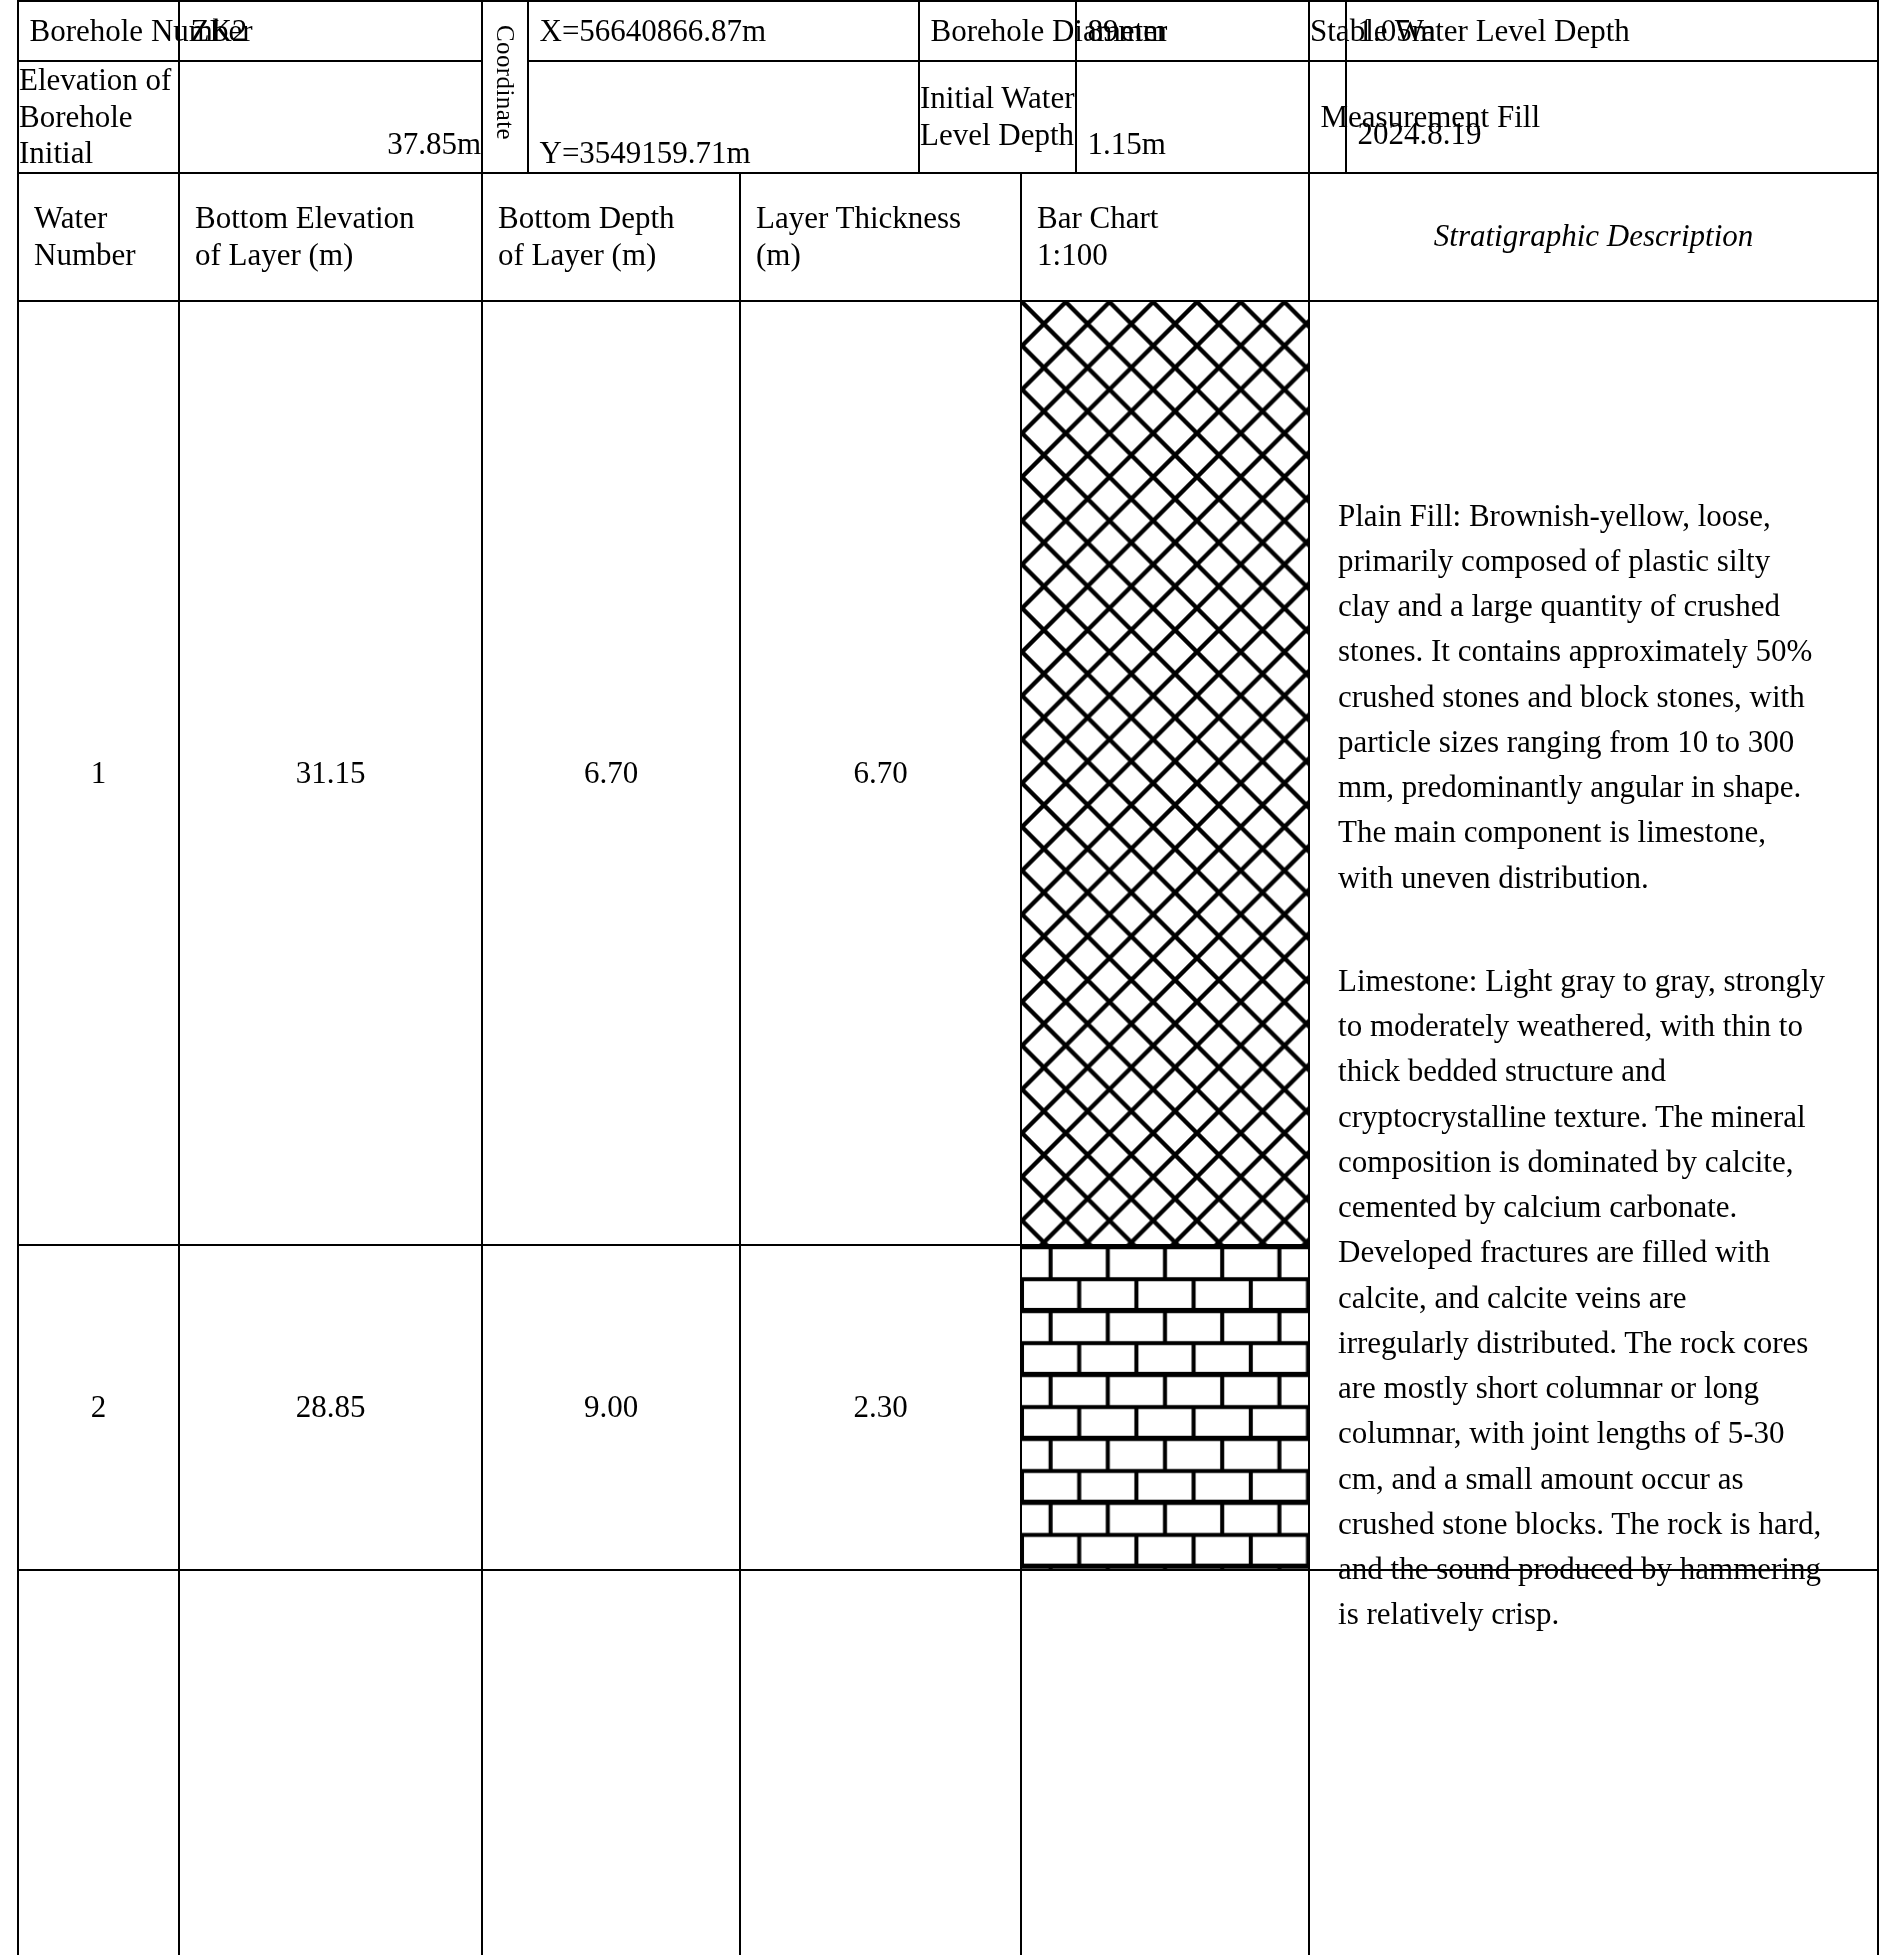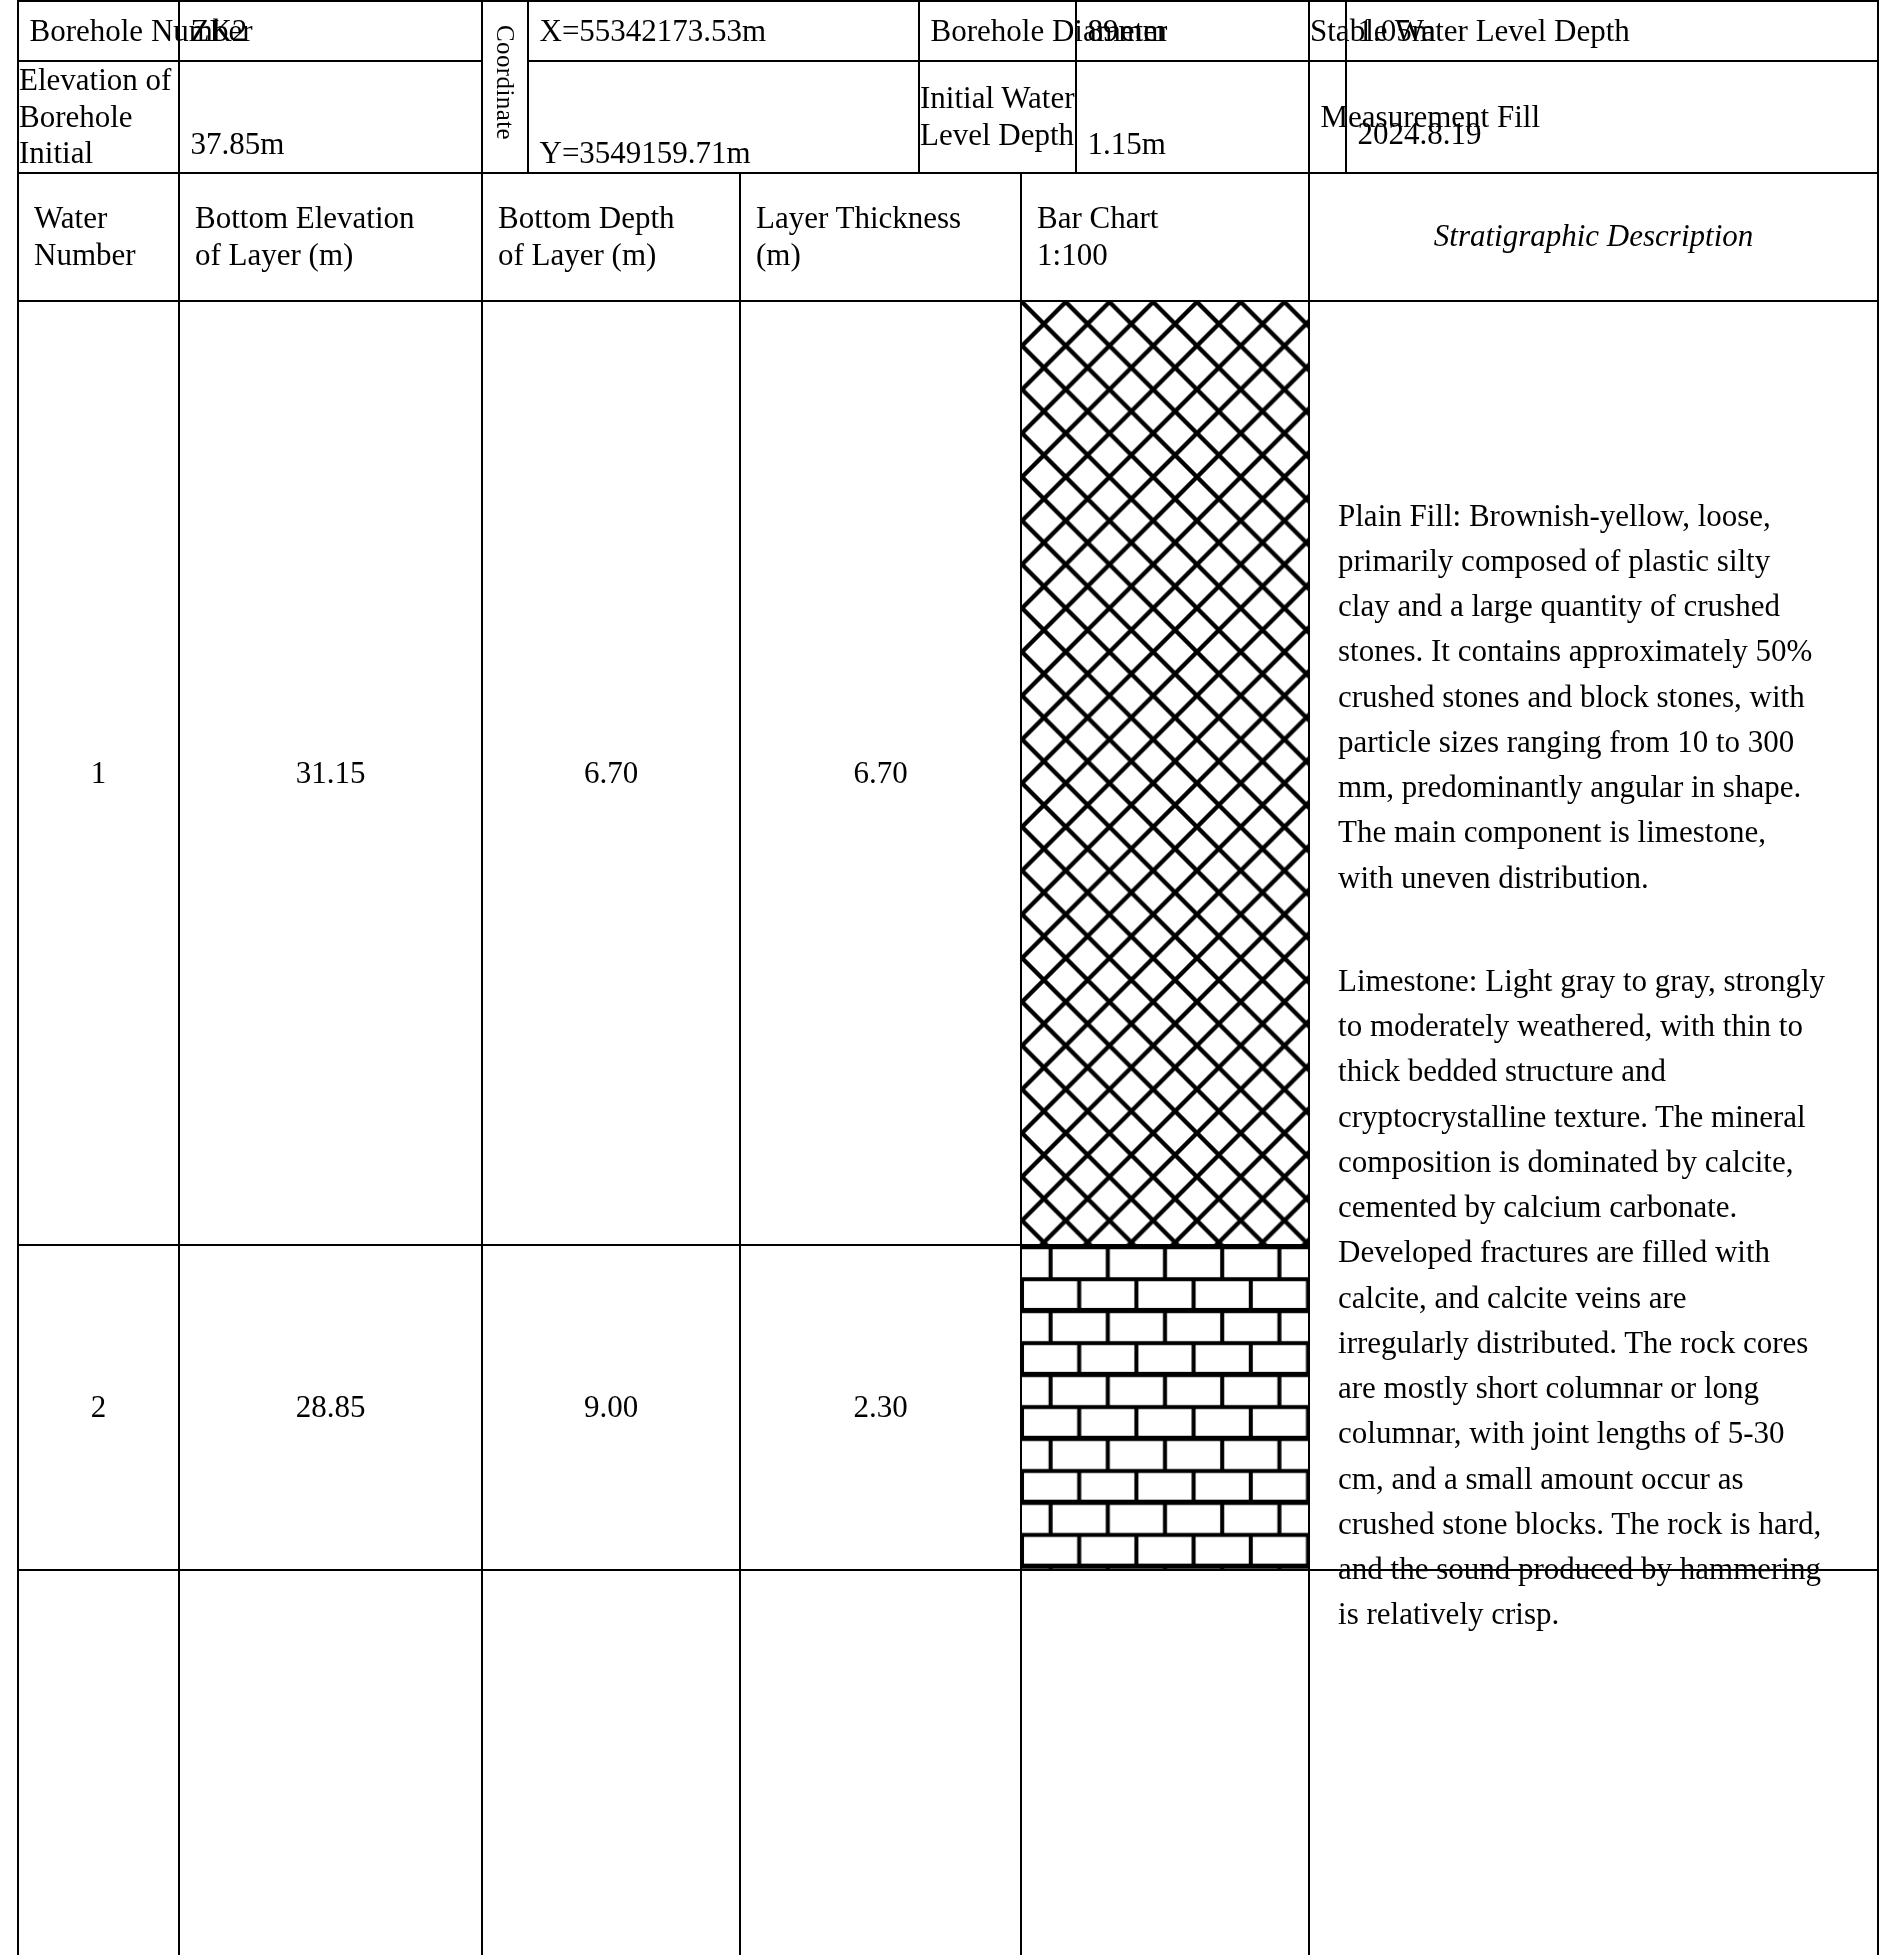--- a/index.html
+++ b/index.html
@@ -140,33 +140,33 @@
       <col style="width:532px">
     </colgroup>
 
     <tbody>
         <tr class="hdr">
       <td class="lbl">Borehole Number</td>
       <td class="val">ZK2</td>
       <td class="coord-cell" rowspan="2">
         <span class="coord-rot">Coordinate</span>
       </td>
-      <td class="val" colspan="2">X=55342173.53m</td>
+      <td class="val" colspan="2">X=56640866.87m</td>
       <td class="lbl" colspan="2">Borehole Diameter</td>
       <td class="val">89mm</td>
       <td class="lbl" colspan="1" style="text-align:center;padding-left:0;">Stable Water Level Depth</td>
       <td class="val">1.05m</td>
     </tr>
 
     <tr class="hdr">
       <td class="two-line">
         <span>Elevation of</span>
         <span>Borehole Initial</span>
       </td>
-      <td class="val" style="vertical-align:bottom;padding-bottom:9px;">37.85m</td>
+      <td class="val" style="vertical-align:bottom;padding-bottom:9px;text-align:right;">37.85m</td>
       <td class="val" colspan="2" style="vertical-align:bottom;">Y=3549159.71m</td>
       <td class="two-line" colspan="2">
         <span>Initial Water</span>
         <span>Level Depth</span>
       </td>
       <td class="val" style="vertical-align:bottom;padding-bottom:9px;margin-left:26px;">1.15m</td>
       <td class="lbl">Measurement Fill</td>
       <td class="val" style="vertical-align:bottom;padding-bottom:19px;">2024.8.19</td>
     </tr>
 

